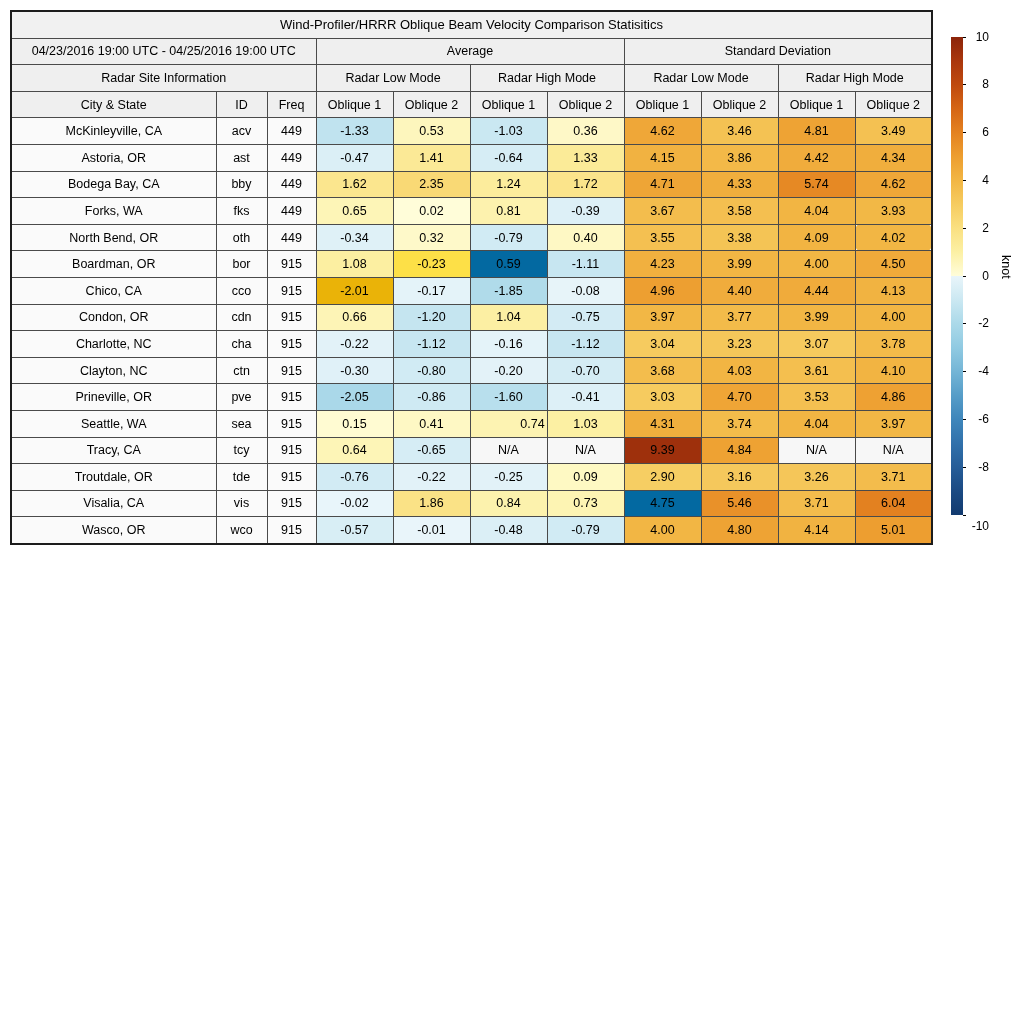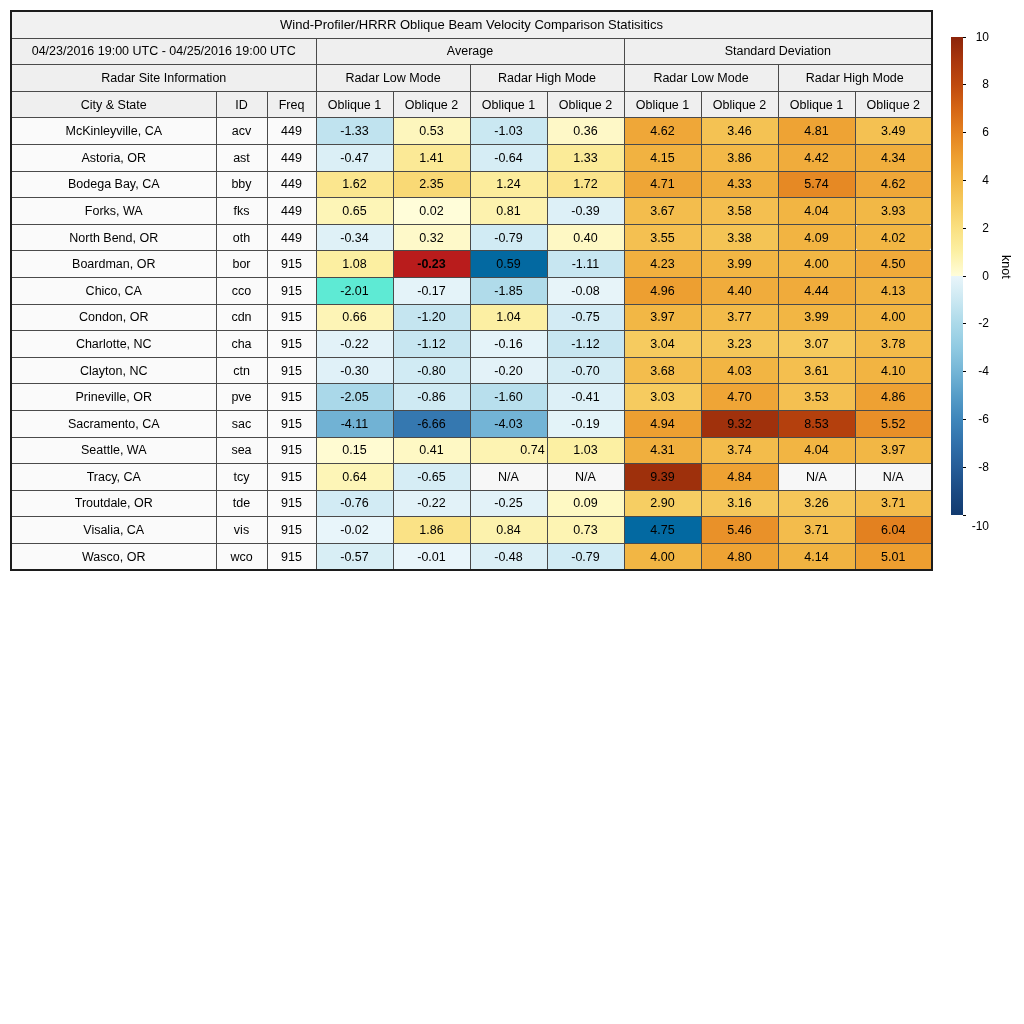--- a/index.html
+++ b/index.html
@@ -151,33 +151,33 @@
           <td class="val" style="background-color: rgb(244, 192, 81);">3.55</td>
           <td class="val" style="background-color: rgb(244, 196, 85);">3.38</td>
           <td class="val" style="background-color: rgb(242, 180, 66);">4.09</td>
           <td class="val" style="background-color: rgb(242, 182, 68); border-radius: 6px;">4.02</td>
         </tr>
         <tr>
           <td class="site">Boardman, OR</td>
           <td class="site">bor</td>
           <td class="site">915</td>
           <td class="val" style="background-color: rgb(252, 239, 161);">1.08</td>
-          <td class="val" style="background-color: #b91c1c; font-weight: bold;">-0.23</td>
+          <td class="val" style="background-color: #fde047;">-0.23</td>
           <td class="val" style="background-color: #0369a1;">0.59</td>
           <td class="val" style="background-color: rgb(199, 230, 241);">-1.11</td>
           <td class="val" style="background-color: rgb(241, 176, 63);">4.23</td>
           <td class="val" style="background-color: rgb(242, 182, 68);">3.99</td>
           <td class="val" style="background-color: rgb(242, 182, 68);">4.00</td>
           <td class="val" style="background-color: rgb(240, 170, 58);">4.50</td>
         </tr>
         <tr>
           <td class="site">Chico, CA</td>
           <td class="site">cco</td>
           <td class="site">915</td>
-          <td class="val" style="background-color: #5eead4;">-2.01</td>
+          <td class="val" style="background-color: #eab308;">-2.01</td>
           <td class="val" style="background-color: rgb(228, 243, 249);">-0.17</td>
           <td class="val" style="background-color: rgb(176, 219, 234);">-1.85</td>
           <td class="val" style="background-color: rgb(231, 244, 249);">-0.08</td>
           <td class="val" style="background-color: rgb(237, 159, 49);">4.96</td>
           <td class="val" style="background-color: rgb(240, 172, 60);">4.40</td>
           <td class="val" style="background-color: rgb(240, 171, 59);">4.44</td>
           <td class="val" style="background-color: rgb(241, 179, 65);">4.13</td>
         </tr>
         <tr>
           <td class="site">Condon, OR</td>
@@ -223,33 +223,20 @@
           <td class="site">pve</td>
           <td class="site">915</td>
           <td class="val" style="background-color: rgb(170, 216, 233);">-2.05</td>
           <td class="val" style="background-color: rgb(207, 234, 243);">-0.86</td>
           <td class="val" style="background-color: rgb(184, 223, 237);">-1.60</td>
           <td class="val" style="background-color: rgb(221, 240, 247);">-0.41</td>
           <td class="val" style="background-color: rgb(246, 203, 95);">3.03</td>
           <td class="val" style="background-color: rgb(239, 165, 54);">4.70</td>
           <td class="val" style="background-color: rgb(244, 192, 81);">3.53</td>
           <td class="val" style="background-color: rgb(238, 161, 51);">4.86</td>
-        </tr>
-        <tr>
-          <td class="site">Sacramento, CA</td>
-          <td class="site">sac</td>
-          <td class="site">915</td>
-          <td class="val" style="background-color: rgb(113, 178, 212);">-4.11</td>
-          <td class="val" style="background-color: rgb(53, 120, 176);">-6.66</td>
-          <td class="val" style="background-color: rgb(115, 180, 214);">-4.03</td>
-          <td class="val" style="background-color: rgb(227, 243, 248);">-0.19</td>
-          <td class="val" style="background-color: rgb(237, 159, 49);">4.94</td>
-          <td class="val" style="background-color: rgb(160, 49, 12);">9.32</td>
-          <td class="val" style="background-color: rgb(180, 64, 13);">8.53</td>
-          <td class="val" style="background-color: rgb(232, 143, 40);">5.52</td>
         </tr>
         <tr>
           <td class="site">Seattle, WA</td>
           <td class="site">sea</td>
           <td class="site">915</td>
           <td class="val" style="background-color: rgb(255, 251, 210);">0.15</td>
           <td class="val" style="background-color: rgb(254, 248, 196);">0.41</td>
           <td class="val" style="background-color: rgb(253, 243, 178); padding-left: 48px;">0.74</td>
           <td class="val" style="background-color: rgb(252, 240, 163);">1.03</td>
           <td class="val" style="background-color: rgb(240, 175, 62);">4.31</td>

